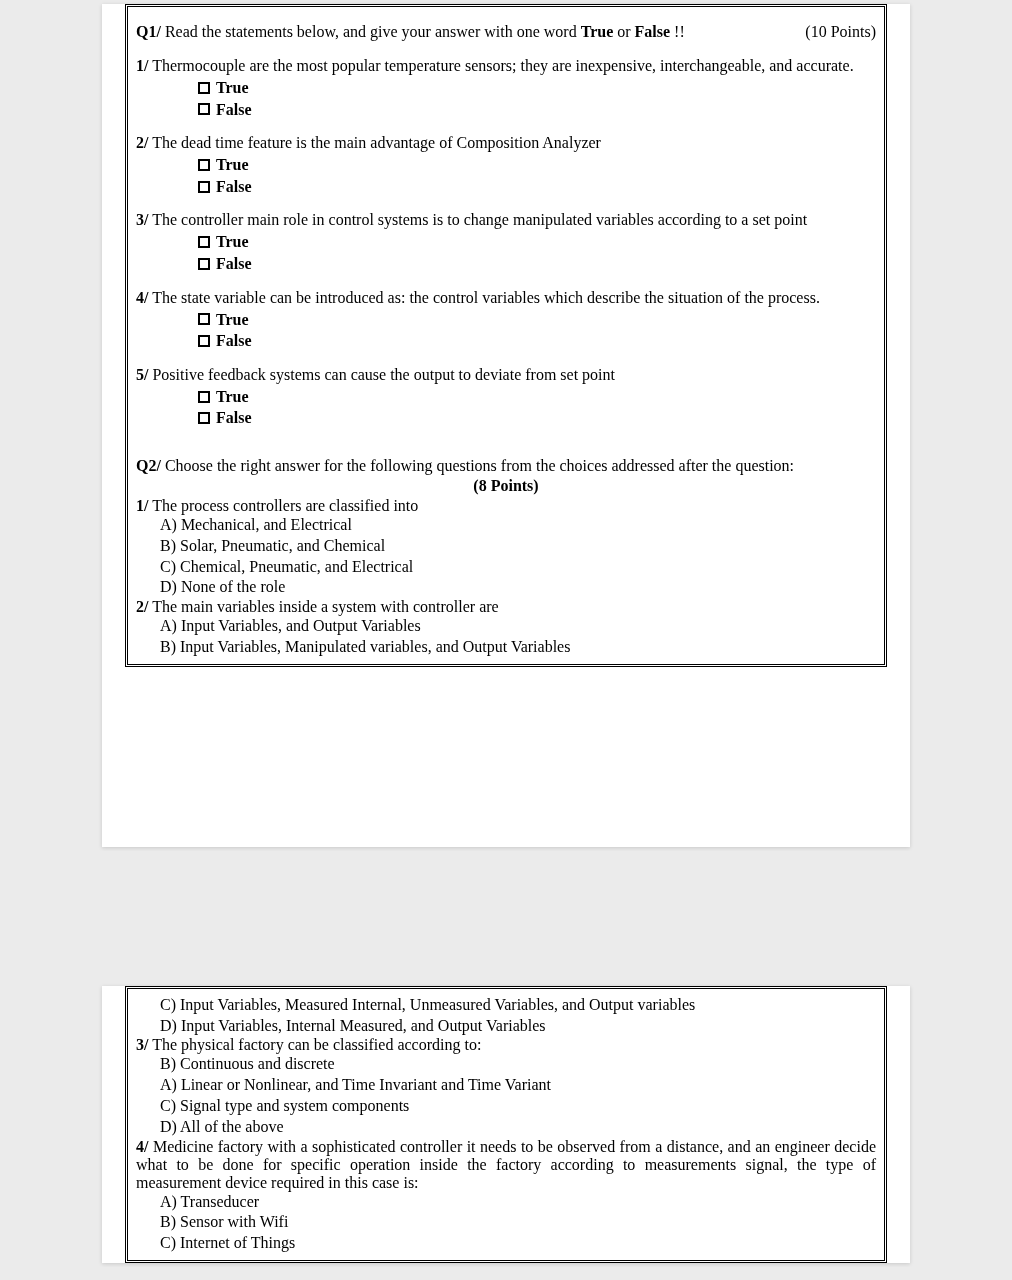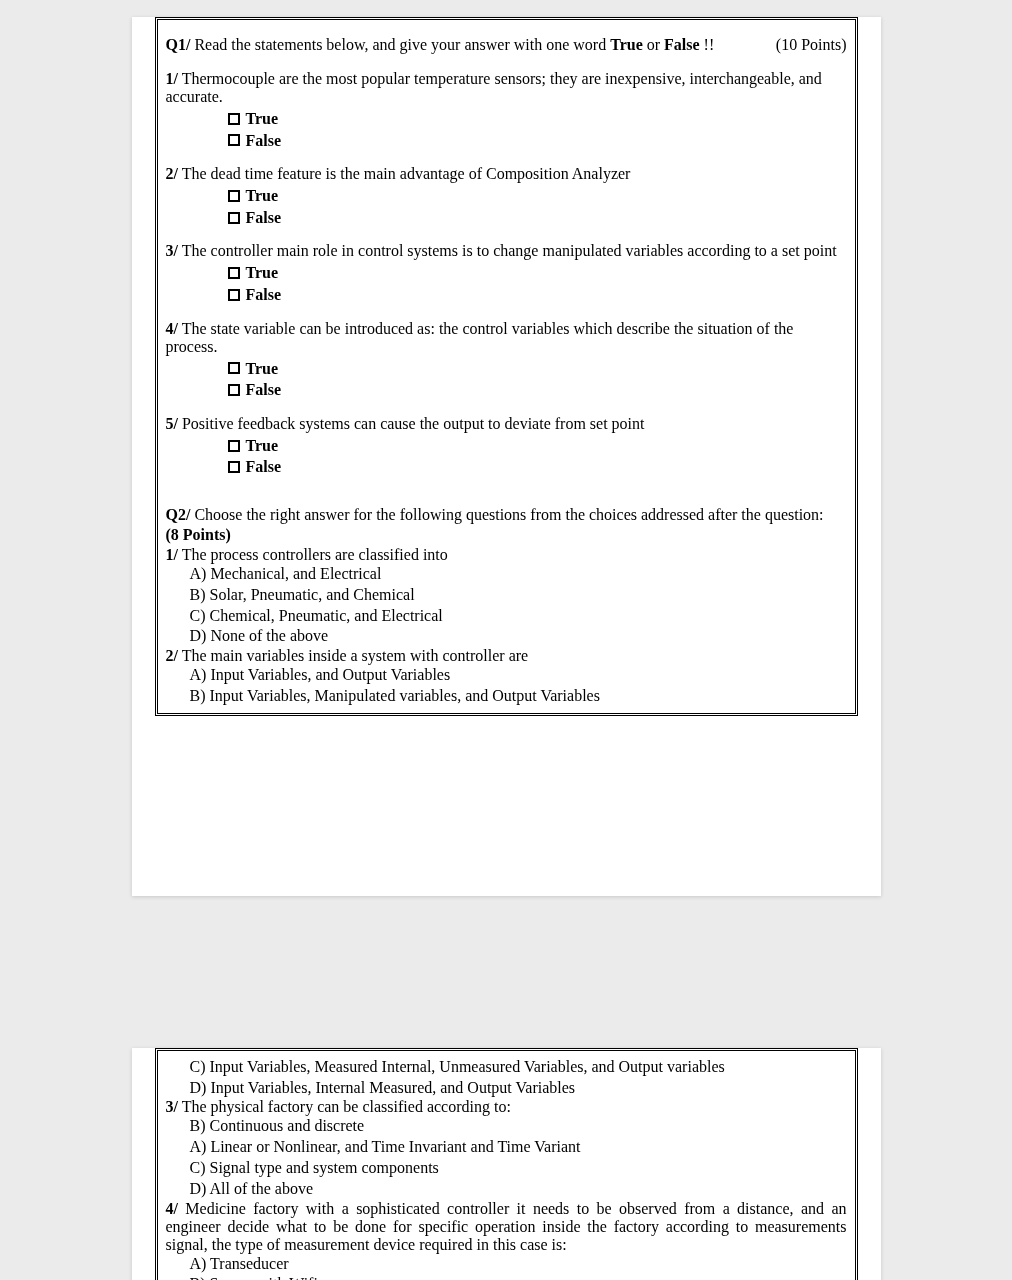--- a/index.html
+++ b/index.html
@@ -5,22 +5,22 @@
   * { box-sizing: border-box; }
   body {
     margin: 0;
     background: #ebebeb;
     font-family: "Times New Roman", Times, serif;
     font-size: 16px;
     color: #000;
   }
   .page {
     background: #fff;
-    width: 749px;
-    margin: 17px auto;
+    width: 808px;
+    margin: 4px auto;
     padding: 0 0 180px 0;
     box-shadow: 0 1px 4px rgba(0,0,0,0.15);
   }
   .page-gap {
     height: 30px;
     background: #ebebeb;
   }
   .frame {
     border: 3px double #000;
     margin: 0 23px;
@@ -54,21 +54,21 @@
     height: 12px;
     border: 2px solid #000;
     flex: 0 0 auto;
   }
   .opt-label { font-weight: bold; }
   .q2-block { margin-top: 28px; }
   .q2-header {
     margin: 10px 0 0 0;
   }
   .q2-points {
-    text-align: left;
+    text-align: center;
     font-weight: bold;
     margin: 2px 0 2px 0;
   }
   .mc {
     margin: 0 0 0 0;
   }
   .mc .num { font-weight: bold; }
   .mc-opts {
     margin: 0 0 0 24px;
   }
@@ -152,21 +152,21 @@
       <div class="q2-header">
         <span class="q-label">Q2/</span><span> Choose the right answer for the following questions from the choices addressed after the question:</span>
       </div>
       <div class="q2-points">(8 Points)</div>
       <div id="q2-p1-list">
           <div class="mc"><span class="num">1/</span><span> The process controllers are classified into</span></div>
           <div class="mc-opts">
             <div class="mc-opt">A)  Mechanical, and Electrical</div>
             <div class="mc-opt">B)  Solar, Pneumatic, and Chemical</div>
             <div class="mc-opt">C)  Chemical, Pneumatic, and Electrical</div>
-            <div class="mc-opt">D)  None of the above</div>
+            <div class="mc-opt">D)  None of the role</div>
           </div>
           <div class="mc"><span class="num">2/</span><span> The main variables inside a system with controller are</span></div>
           <div class="mc-opts">
             <div class="mc-opt">A)  Input Variables, and Output Variables</div>
             <div class="mc-opt">B)  Input Variables, Manipulated variables, and Output Variables</div>
           </div>
         </div>
     </div>
 
   </div>

